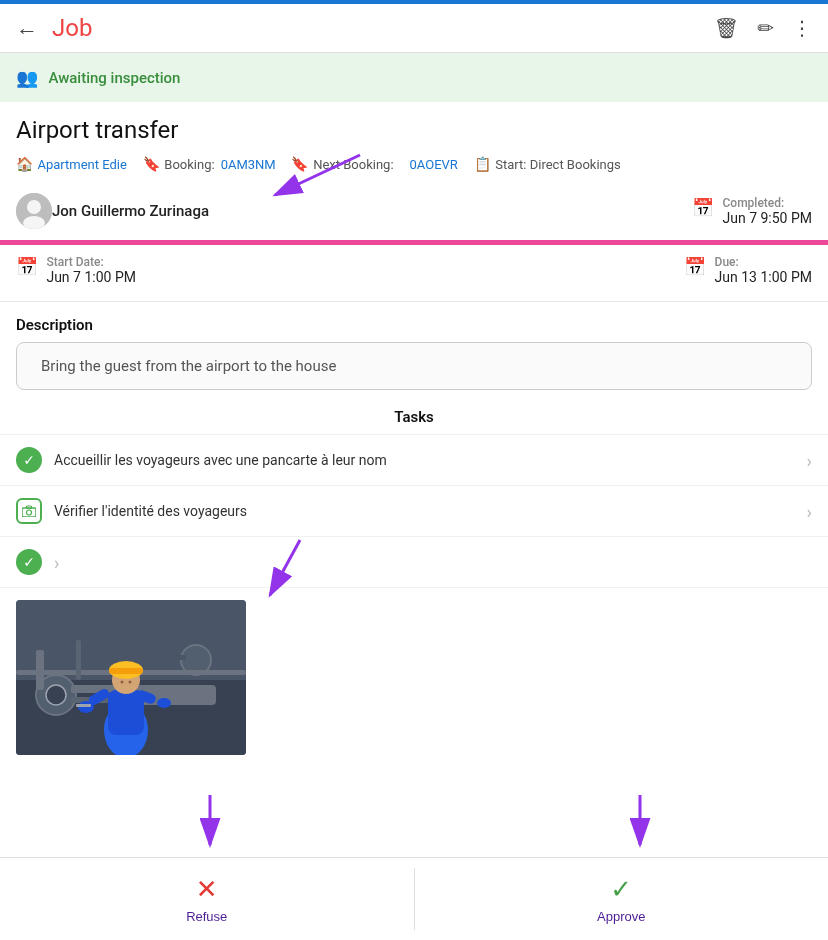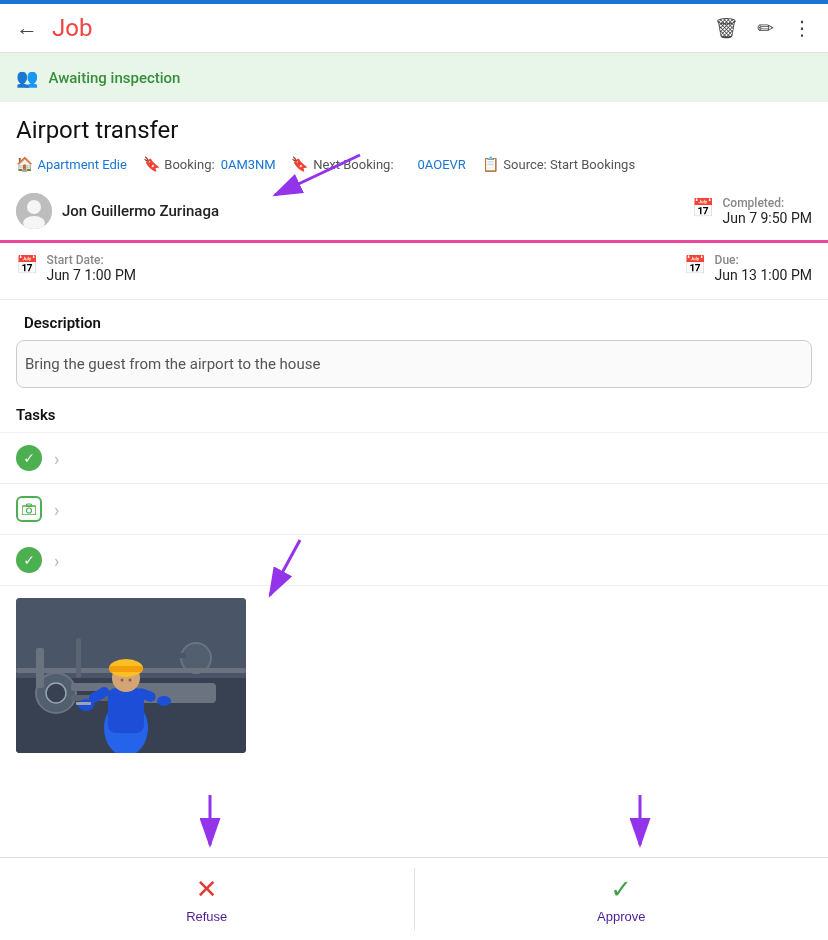--- a/index.html
+++ b/index.html
@@ -100,23 +100,22 @@
       text-decoration: none;
       cursor: pointer;
     }
     .meta-icon {
       font-size: 14px;
       color: #888;
     }
     .assignee-row {
       display: flex;
       align-items: center;
-      gap: 10px;
       padding: 8px 16px;
-      border-bottom: 3px solid #ec4899;
+      border-bottom: 5px solid #ec4899;
     }
     .avatar {
       width: 36px;
       height: 36px;
       border-radius: 50%;
       background: #bdbdbd;
       display: flex;
       align-items: center;
       justify-content: center;
       font-size: 16px;
@@ -154,42 +153,43 @@
       display: flex;
       justify-content: space-between;
       padding: 4px 16px 10px;
       border-bottom: 1px solid #e8e8e8;
     }
 
     
     .section-label {
       font-size: 15px;
       font-weight: 600;
-      padding: 14px 24px 8px;
+      padding: 14px 16px 8px;
       color: #111;
     }
     .description-box {
       margin: 0 16px 14px;
       border: 1px solid #ccc;
       border-radius: 8px;
-      padding: 14px 8px;
+      padding: 14px 24px;
       font-size: 15px;
       color: #555;
       background: #fafafa;
     }
 
     
     .tasks-section {
       padding: 0 0 0 0;
     }
     .tasks-label {
       font-size: 15px;
       font-weight: 600;
       padding: 4px 16px 8px;
       color: #111;
+      text-align: center;
     }
     .task-item {
       display: flex;
       align-items: center;
       padding: 12px 16px;
       border-top: 1px solid #f0f0f0;
       gap: 12px;
       cursor: pointer;
     }
     .task-item:last-child {
@@ -323,25 +323,25 @@
     <span class="meta-link">Apartment Edie</span>
   </div>
   <div class="meta-item">
     <span class="meta-icon">🔖</span>
     <span>Booking:</span>
     <span class="meta-link" style="margin-left:2px;text-align:right;">0AM3NM</span>
   </div>
   <div class="meta-item">
     <span class="meta-icon">🔖</span>
     <span>Next Booking:</span>
-    <span class="meta-link" style="margin-left:20px;">0AOEVR</span>
+    <span class="meta-link" style="margin-left:12px;">0AOEVR</span>
   </div>
   <div class="meta-item">
     <span class="meta-icon">📋</span>
-    <span>Source: Start Bookings</span>
+    <span>Start: Direct Bookings</span>
   </div>
 </div>
 
 <div class="assignee-row">
   <div class="avatar">
     <svg viewBox="0 0 36 36" width="36" height="36">
       <circle cx="18" cy="18" r="18" fill="#bdbdbd"></circle>
       <circle cx="18" cy="14" r="7" fill="#f5f5f5"></circle>
       <ellipse cx="18" cy="30" rx="11" ry="7" fill="#f5f5f5"></ellipse>
     </svg>
@@ -375,31 +375,33 @@
 </div>
 
 <div class="section-label">Description</div>
 <div class="description-box">Bring the guest from the airport to the house</div>
 
 <div class="tasks-section">
   <div class="tasks-label">Tasks</div>
 
   <div class="task-item">
     <div class="task-check">✓</div>
+    <span class="task-text">Accueillir les voyageurs avec une pancarte à leur nom</span>
     <span class="task-chevron">›</span>
   </div>
 
   <div class="task-item">
     <div class="task-camera">
       <svg width="14" height="12" viewBox="0 0 14 12">
         <rect x="0" y="3" width="14" height="9" rx="1.5" fill="none" stroke="#4caf50" stroke-width="1.5"></rect>
         <circle cx="7" cy="7.5" r="2.5" fill="none" stroke="#4caf50" stroke-width="1.2"></circle>
         <rect x="4.5" y="1" width="5" height="2.5" rx="1" fill="none" stroke="#4caf50" stroke-width="1.2"></rect>
       </svg>
     </div>
+    <span class="task-text">Vérifier l'identité des voyageurs</span>
     <span class="task-chevron">›</span>
   </div>
 
   <div class="task-item">
     <div class="task-check">✓</div>
     <span class="task-chevron">›</span>
   </div>
 </div>
 
 <div class="image-section">

